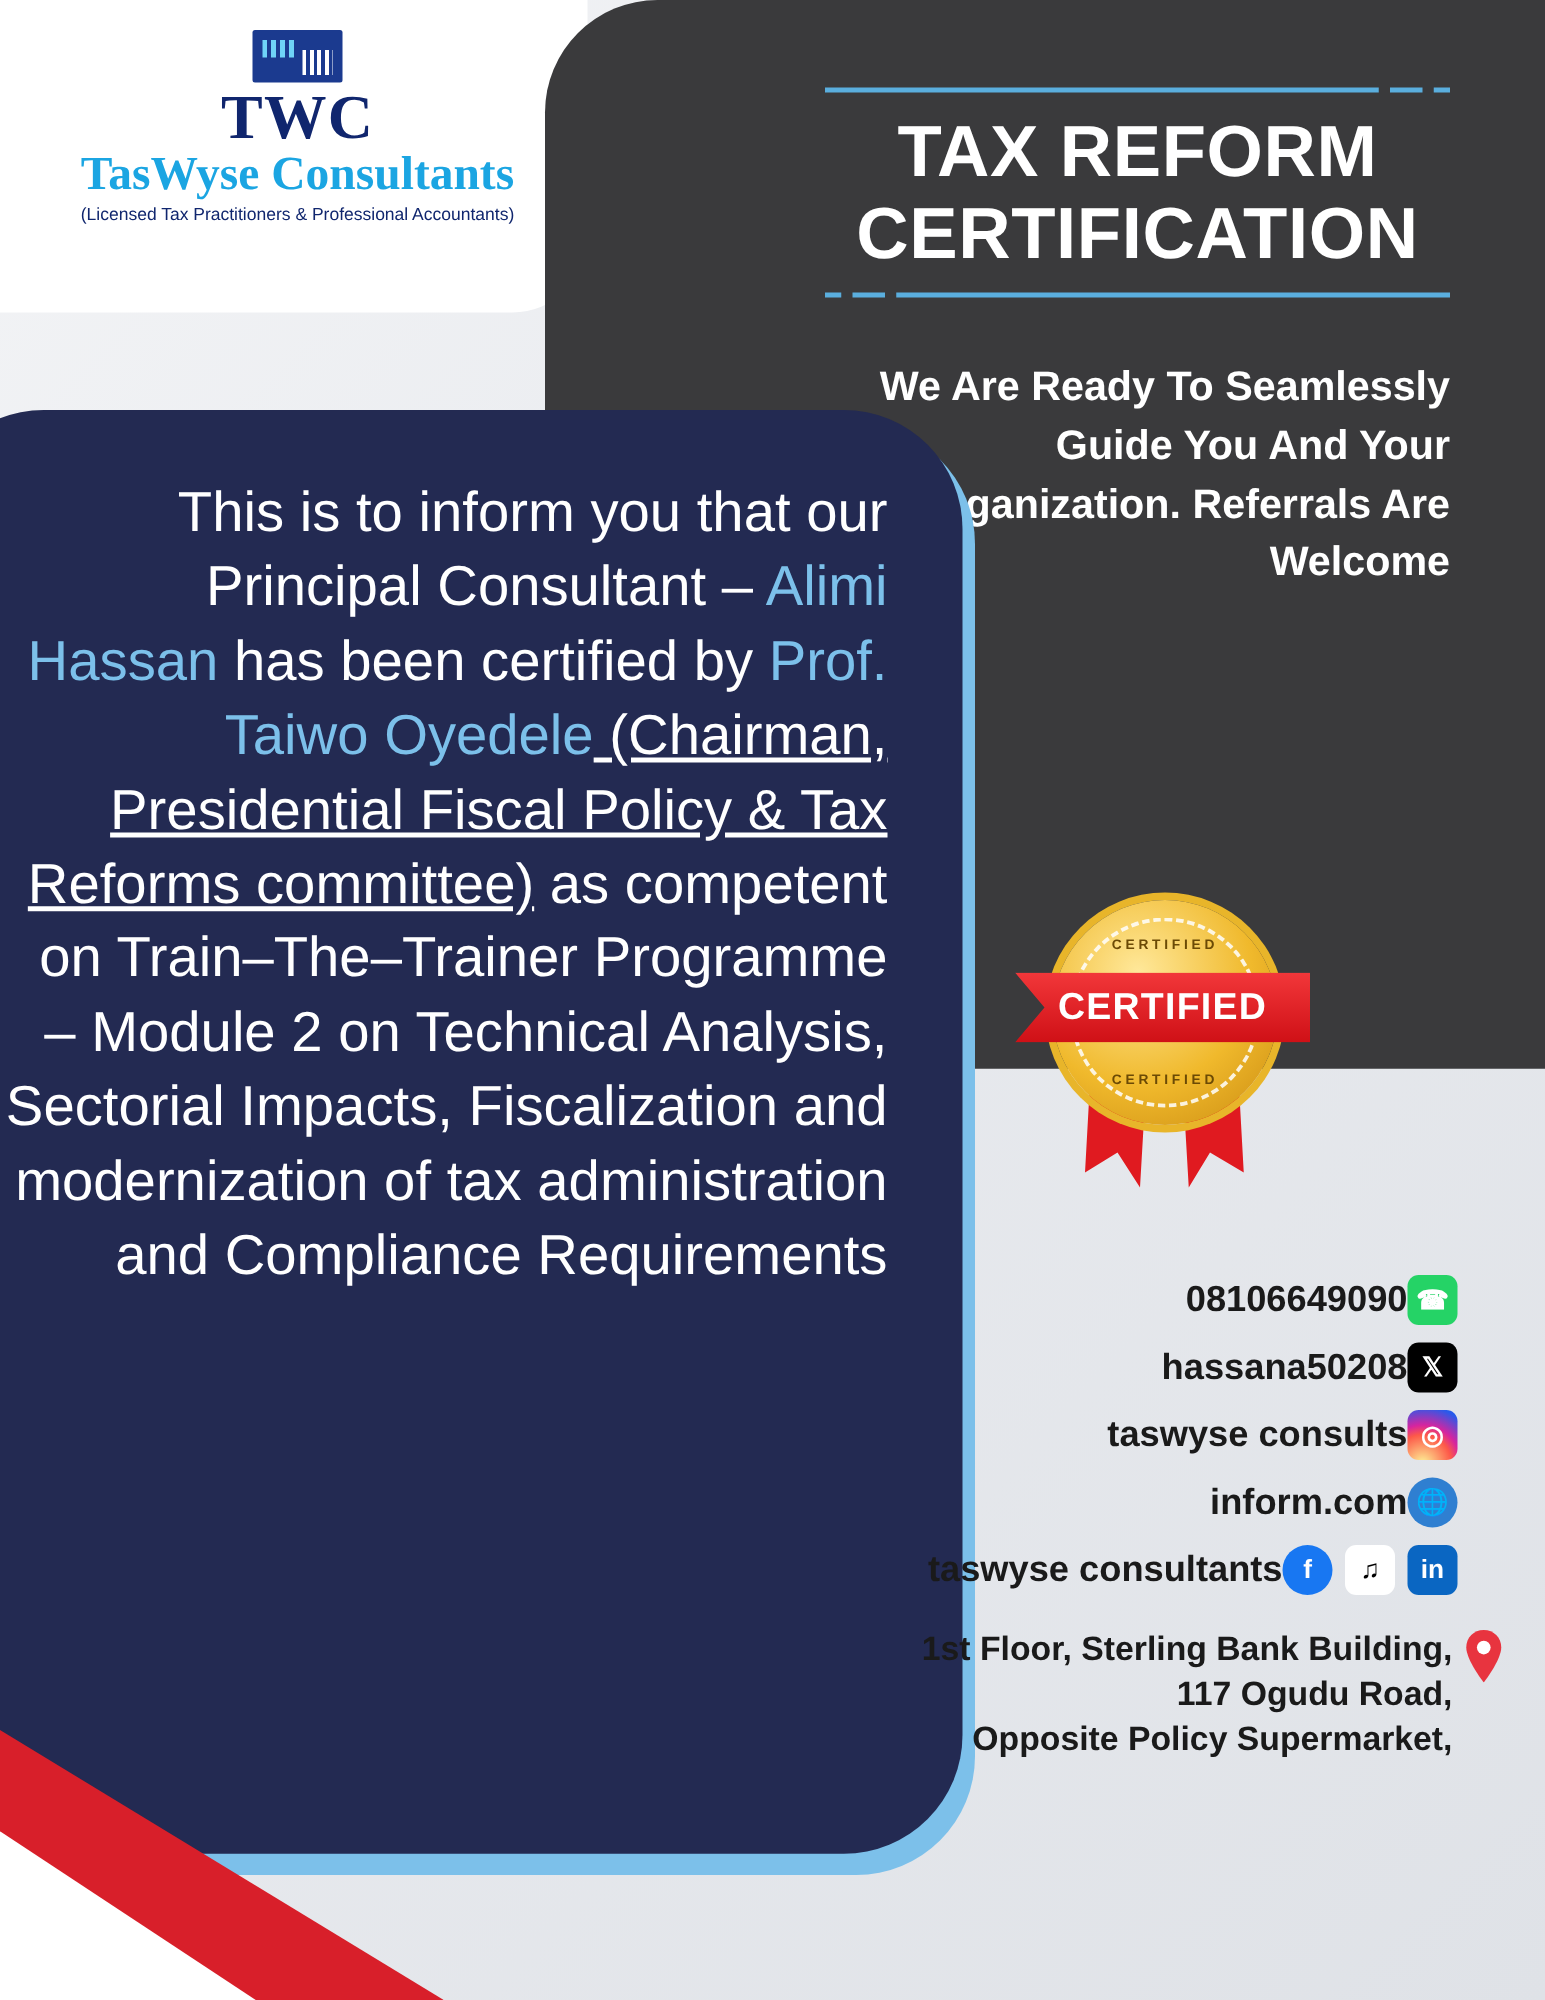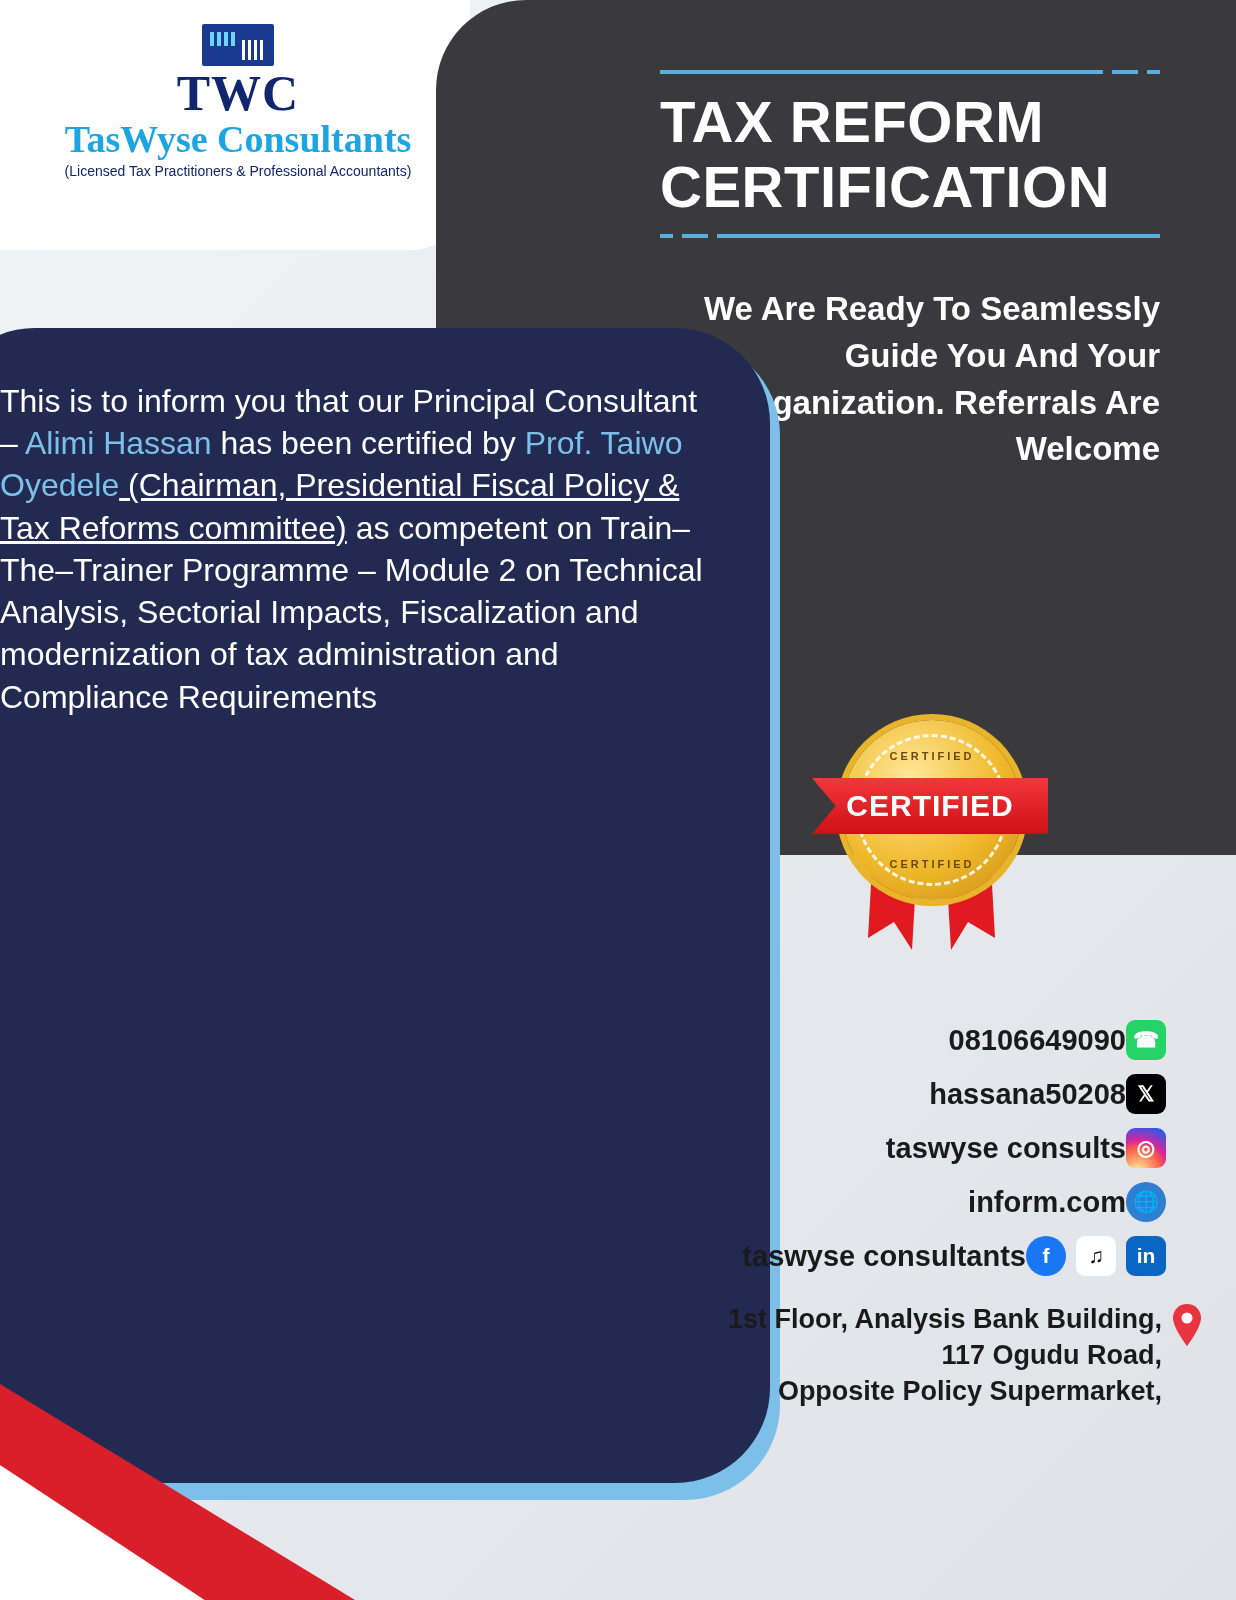--- a/index.html
+++ b/index.html
@@ -128,20 +128,21 @@
   .dash-row .bar-short {
     width: 13px; height: 4px; background: #5aaede;
   }
   .headline {
     font-family: "Liberation Sans", sans-serif;
     font-weight: bold;
     font-size: 58px;
     line-height: 1.12;
     color: #ffffff;
     letter-spacing: 0.5px;
+    text-align: center;
   }
   .dash-row.bottom {
     margin-top: 14px;
     margin-bottom: 0;
     flex-direction: row-reverse;
   }
   .subhead {
     margin-top: 48px;
     font-family: "Liberation Sans", sans-serif;
     font-weight: bold;
@@ -169,24 +170,24 @@
     background: #232a52;
     border-radius: 95px;
     box-sizing: border-box;
     padding: 52px 60px;
     display: flex;
     align-items: flex-start;
     justify-content: center;
   }
   .card-text {
     font-family: "Liberation Sans", sans-serif;
-    font-size: 32px;
+    font-size: 45px;
     line-height: 1.32;
     color: #ffffff;
-    text-align: left;
+    text-align: right;
     width: 100%;
   }
   .hl { color: #7cc0ea; }
   .ul { text-decoration: underline; }
 
   
   .badge {
     position: absolute;
     left: 820px; top: 700px;
     width: 220px; height: 270px;
@@ -384,21 +385,21 @@
         <span class="icon ic-tiktok">♫</span>
         <span class="icon ic-linkedin">in</span>
       </span>
     </div>
 
     <div class="address">
       <svg class="pin" viewBox="0 0 30 42">
         <path d="M15 0C7 0 1 6 1 14c0 10 14 28 14 28s14-18 14-28C29 6 23 0 15 0z" fill="#e8343f"></path>
         <circle cx="15" cy="14" r="5.5" fill="#ffffff"></circle>
       </svg>
-      <div>1st Floor, Analysis Bank Building,</div>
+      <div>1st Floor, Sterling Bank Building,</div>
       <div>117 Ogudu Road,</div>
       <div>Opposite Policy Supermarket,</div>
     </div>
   </div>
 
   <div class="red-wedge"></div>
   <div class="red-wedge-inner"></div>
 
 </div>
 

